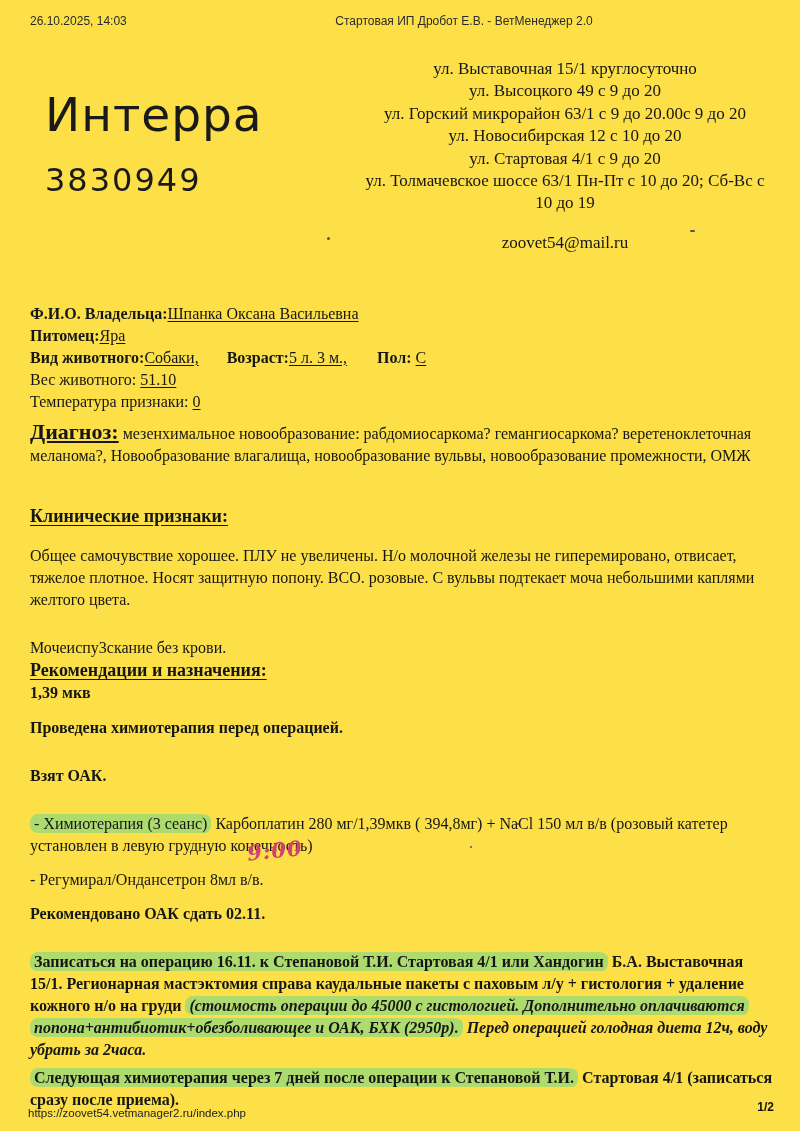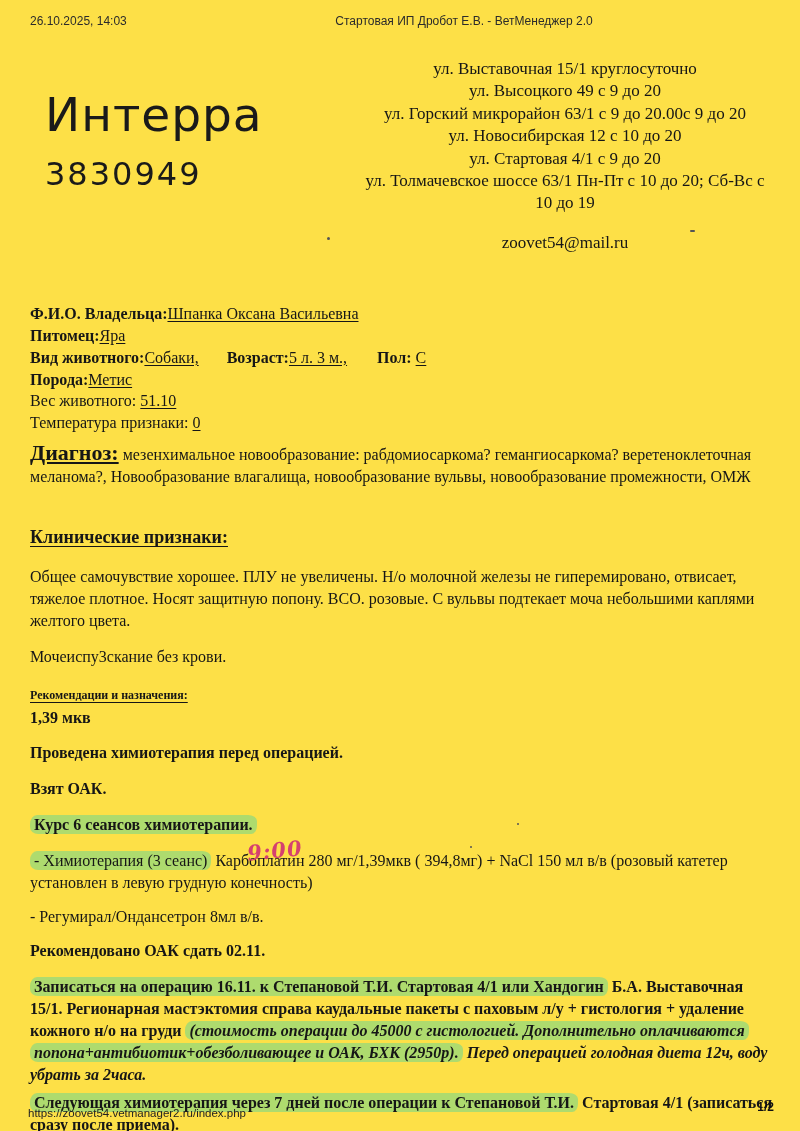--- a/index.html
+++ b/index.html
@@ -28,21 +28,21 @@
   
   .clinic-head{display:flex;}
   .clinic-left{width:310px;flex:0 0 auto;padding-left:15px;}
   .logo{
     font-family:"DejaVu Sans", sans-serif;
     font-size:47px;line-height:50px;
     margin-top:32px;color:#1a1a1a;letter-spacing:1px;
   }
   .phone{
     font-family:"DejaVu Sans", sans-serif;
-    font-size:32px;line-height:36px;margin-top:16px;
+    font-size:32px;line-height:36px;margin-top:22px;
     letter-spacing:2px;color:#1a1a1a;
   }
   .clinic-right{flex:1;text-align:center;font-size:17px;line-height:22.4px;}
   .addr{display:block;}
   .email{display:block;margin-top:17px;}
 
   
   .patient{margin-top:49px;line-height:21.8px;}
   .lbl{font-weight:bold;text-align:center;}
   .val{text-decoration:underline;text-underline-offset:2px;}
@@ -55,24 +55,24 @@
 
   .sect-heading{
     margin-top:38px;
     font-size:18px;font-weight:bold;
     text-decoration:underline;text-underline-offset:3px;
   }
   .p1{margin-top:18px;}
   .p{margin-top:10px;}
   .b{font-weight:bold;}
   .bi{font-weight:bold;font-style:italic;}
-  .rec-heading{margin-top:16px;font-size:12px;font-weight:bold;text-decoration:underline;text-underline-offset:3px;}
+  .rec-heading{margin-top:0;font-size:18px;font-weight:bold;text-decoration:underline;text-underline-offset:3px;}
   .dose{font-weight:bold;line-height:24px;}
   .mt12{margin-top:12px;}
-  .mt14{margin-top:14px;font-family:Liberation Serif, serif;}
+  .mt14{margin-top:26px;font-family:Liberation Serif, serif;}
 
   .hl{
     background:var(--hl,#aedb6e);
     padding:1px 4px;
     border-radius:7px 9px 6px 8px / 9px 6px 8px 7px;
     box-decoration-break:clone;
     -webkit-box-decoration-break:clone;
   }
   .handwriting{
     position:absolute;left:247px;top:840px;
@@ -120,42 +120,40 @@
         <span class="addr">ул. Стартовая 4/1 с 9 до 20</span>
         <span class="addr">ул. Толмачевское шоссе 63/1 Пн-Пт с 10 до 20; Сб-Вс с 10 до 19</span>
         <span class="email">zoovet54@mail.ru</span>
       </div>
     </div>
 
     <div class="patient">
       <div><span class="lbl">Ф.И.О. Владельца:</span><span class="val">Шпанка Оксана Васильевна</span></div>
       <div><span class="lbl">Питомец:</span><span class="val">Яра</span></div>
       <div><span class="lbl">Вид животного:</span><span class="val">Собаки,</span><span class="gap1"></span><span class="lbl">Возраст:</span><span class="val">5 л. 3 м.,</span><span class="gap2"></span><span class="lbl">Пол:</span>&nbsp;<span class="val">С</span></div>
-      <div><span class="lbl">Порода:</span><span class="val">Метис</span></div>
     </div>
 
     <div class="vitals">
       <div><span>Вес животного:</span>&nbsp;<span class="val">51.10</span></div>
       <div><span>Температура признаки:</span>&nbsp;<span class="val">0</span></div>
     </div>
 
     <div class="diagnosis">
       <span class="lbl">Диагноз:</span>
       <span>мезенхимальное новообразование: рабдомиосаркома? гемангиосаркома? веретеноклеточная меланома?, Новообразование влагалища, новообразование вульвы, новообразование промежности, ОМЖ</span>
     </div>
 
     <div class="sect-heading">Клинические признаки:</div>
     <div class="p1">Общее самочувствие хорошее. ПЛУ не увеличены. Н/о молочной железы не гиперемировано, отвисает, тяжелое плотное. Носят защитную попону. ВСО. розовые. С вульвы подтекает моча небольшими каплями желтого цвета.</div>
     <div class="p mt14">Мочеиспу3скание без крови.</div>
 
     <div class="rec-heading">Рекомендации и назначения:</div>
     <div class="dose">1,39 мкв</div>
     <div class="p mt12 b">Проведена химиотерапия перед операцией.</div>
     <div class="p mt14 b">Взят ОАК.</div>
-    <div class="p mt14"><span class="hl b">Курс 6 сеансов химиотерапии.</span></div>
 
     <div class="p mt14"><span class="hl">- Химиотерапия (3 сеанс)</span><span> Карбоплатин 280 мг/1,39мкв ( 394,8мг) + NaCl 150 мл в/в (розовый катетер установлен в левую грудную конечность)</span></div>
 
     <div class="p mt12">- Регумирал/Ондансетрон 8мл в/в.</div>
 
     <div class="p mt12 b">Рекомендовано ОАК сдать 02.11.</div>
 
     <div class="p mt14"><span class="hl b">Записаться на операцию 16.11. к Степановой Т.И. Стартовая 4/1 или Хандогин</span><span class="b"> Б.А. Выставочная 15/1. Регионарная мастэктомия справа каудальные пакеты с паховым л/у + гистология + удаление кожного н/о на груди </span><span class="hl bi">(стоимость операции до 45000 с гистологией. Дополнительно оплачиваются попона+антибиотик+обезболивающее и ОАК, БХК (2950р).</span><span class="bi"> Перед операцией голодная диета 12ч, воду убрать за 2часа.</span></div>
 
     <div class="p" style="margin-top:6px;"><span class="hl b">Следующая химиотерапия через 7 дней после операции к Степановой Т.И.</span><span class="b"> Стартовая 4/1 (записаться сразу после приема).</span></div>

